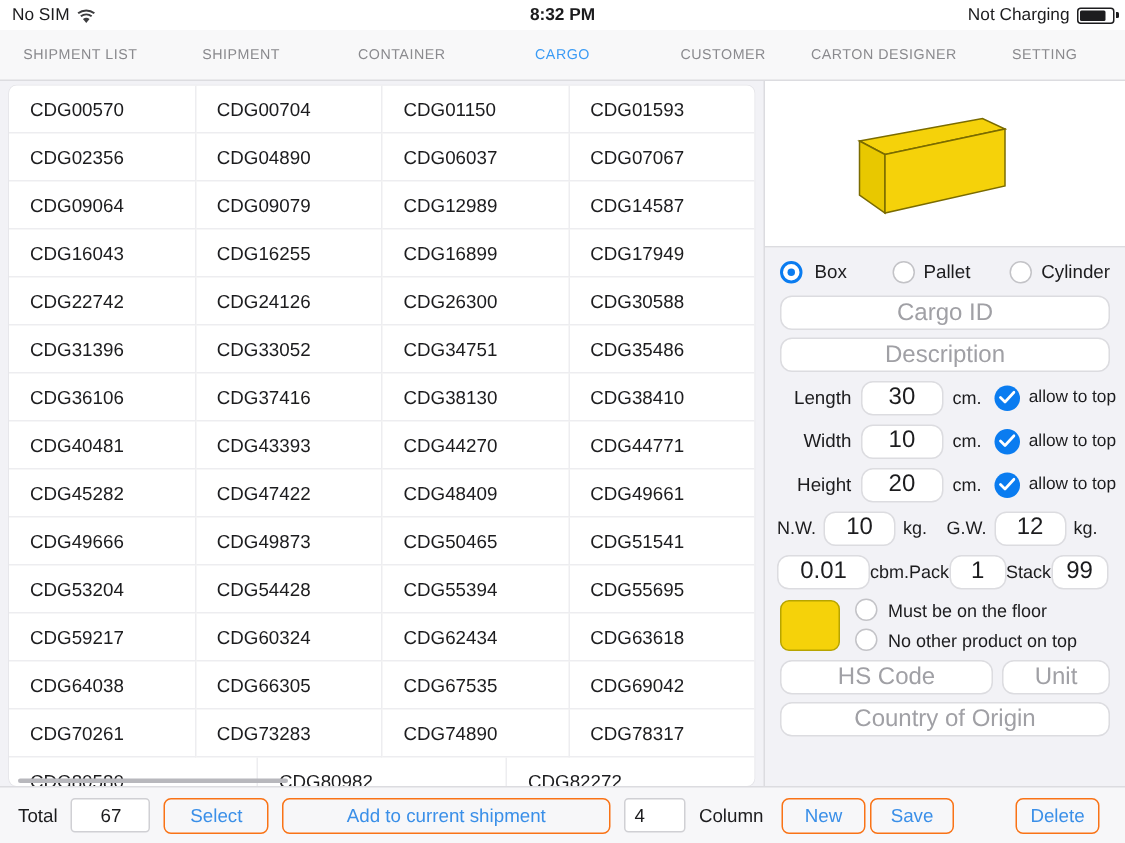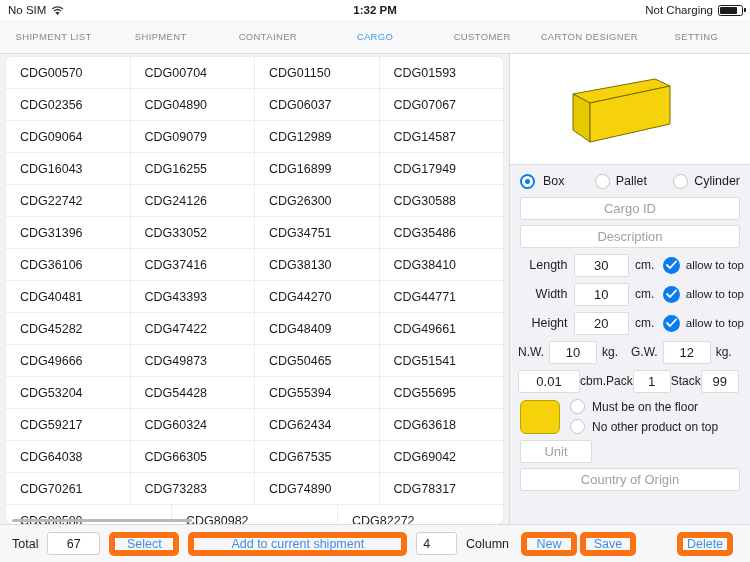--- a/index.html
+++ b/index.html
@@ -91,23 +91,23 @@
   }
   .shape-opt { display: flex; align-items: center; gap: 6px; cursor: pointer; font-size: 12.5px; color: #1c1c1e; }
   .shape-opt:nth-child(1) { width: 78px; gap: 8px; }
   .shape-opt:nth-child(2) { width: 82px; }
   .radio { width: 15px; height: 15px; border-radius: 50%; border: 1.5px solid #c3c3c7; background: #fff; position: relative; flex: none; }
   .radio.on { border-color: #0a7cf0; border-width: 2px; }
   .radio.on::after { content: ""; position: absolute; inset: 3px; border-radius: 50%; background: #0a7cf0; }
 
   .field {
     height: 23px; background: #ffffff;
-    border: 1px solid #dcdce0; border-radius: 2px;
+    border: 1px solid #dcdce0; border-radius: 8px;
     display: flex; align-items: center; justify-content: center;
-    font-size: 13px; color: #1c1c1e; cursor: text;
+    font-size: 16px; color: #1c1c1e; cursor: text;
   }
   .field.ph { color: #a0a0a5; }
   .pad { padding: 0 10px; }
   .mb5 { margin-bottom: 5px; }
 
   .dim-row {
     display: flex; align-items: center; gap: 6px;
     padding: 0 6px 0 10px; margin-bottom: 5px; height: 24px;
   }
   .dim-label { width: 48px; text-align: right; font-size: 12.5px; color: #1c1c1e; }
@@ -145,21 +145,21 @@
     display: flex; align-items: center;
   }
   .bb-left { display: flex; align-items: center; gap: 9px; padding-left: 12px; width: 509px; }
   .bb-right { display: flex; align-items: flex-start; gap: 3px; padding-left: 12px; width: 241px; }
   .bb-label { font-size: 12.5px; color: #1c1c1e; }
   .bb-input {
     height: 23px; background: #fff; border: 1px solid #d0d0d4; border-radius: 3px;
     display: flex; align-items: center; justify-content: center; font-size: 12.5px; color: #1c1c1e;
   }
   .btn {
-    height: 24px; border: 6px solid #f97316; border-radius: 5px;
+    height: 24px; border: 1px solid #f97316; border-radius: 5px;
     background: transparent; color: #3a8fe8;
     display: flex; align-items: center; justify-content: center;
     font-size: 12.5px; cursor: pointer; white-space: nowrap;
   }
 </style>
 </head>
 <body>
 
 <div class="app">
 
@@ -167,21 +167,21 @@
     <div class="sb-left">
       <span>No SIM</span>
       <span class="wifi-icon">
         <svg width="13" height="10" viewBox="0 0 13 10">
           <path d="M6.5 9.3 L4.3 6.6 a3.6 3.6 0 0 1 4.4 0 Z" fill="#3c3c3e"></path>
           <path d="M2.9 4.9 a5.8 5.8 0 0 1 7.2 0" stroke="#3c3c3e" stroke-width="1.3" fill="none"></path>
           <path d="M1.1 2.9 a8.5 8.5 0 0 1 10.8 0" stroke="#3c3c3e" stroke-width="1.3" fill="none"></path>
         </svg>
       </span>
     </div>
-    <div class="sb-center">1:32 PM</div>
+    <div class="sb-center">8:32 PM</div>
     <div class="sb-right">
       <span>Not Charging</span>
       <span class="battery">
         <span class="shell"></span>
           <span class="fill"></span>
           <span class="cap"></span>
       </span>
     </div>
   </div>
 
@@ -388,20 +388,21 @@
             <span>Must be on the floor</span>
           </div>
           <div class="opt-line">
             <span class="radio"></span>
             <span>No other product on top</span>
           </div>
         </div>
       </div>
 
       <div class="hs-row">
+        <span class="field ph hs-code" placeholder="HS Code">HS Code</span>
         <span class="field ph unit" placeholder="Unit">Unit</span>
       </div>
 
       <div class="pad">
         <div class="field ph" placeholder="Country of Origin">Country of Origin</div>
       </div>
 
     </div>
   </div>
 

